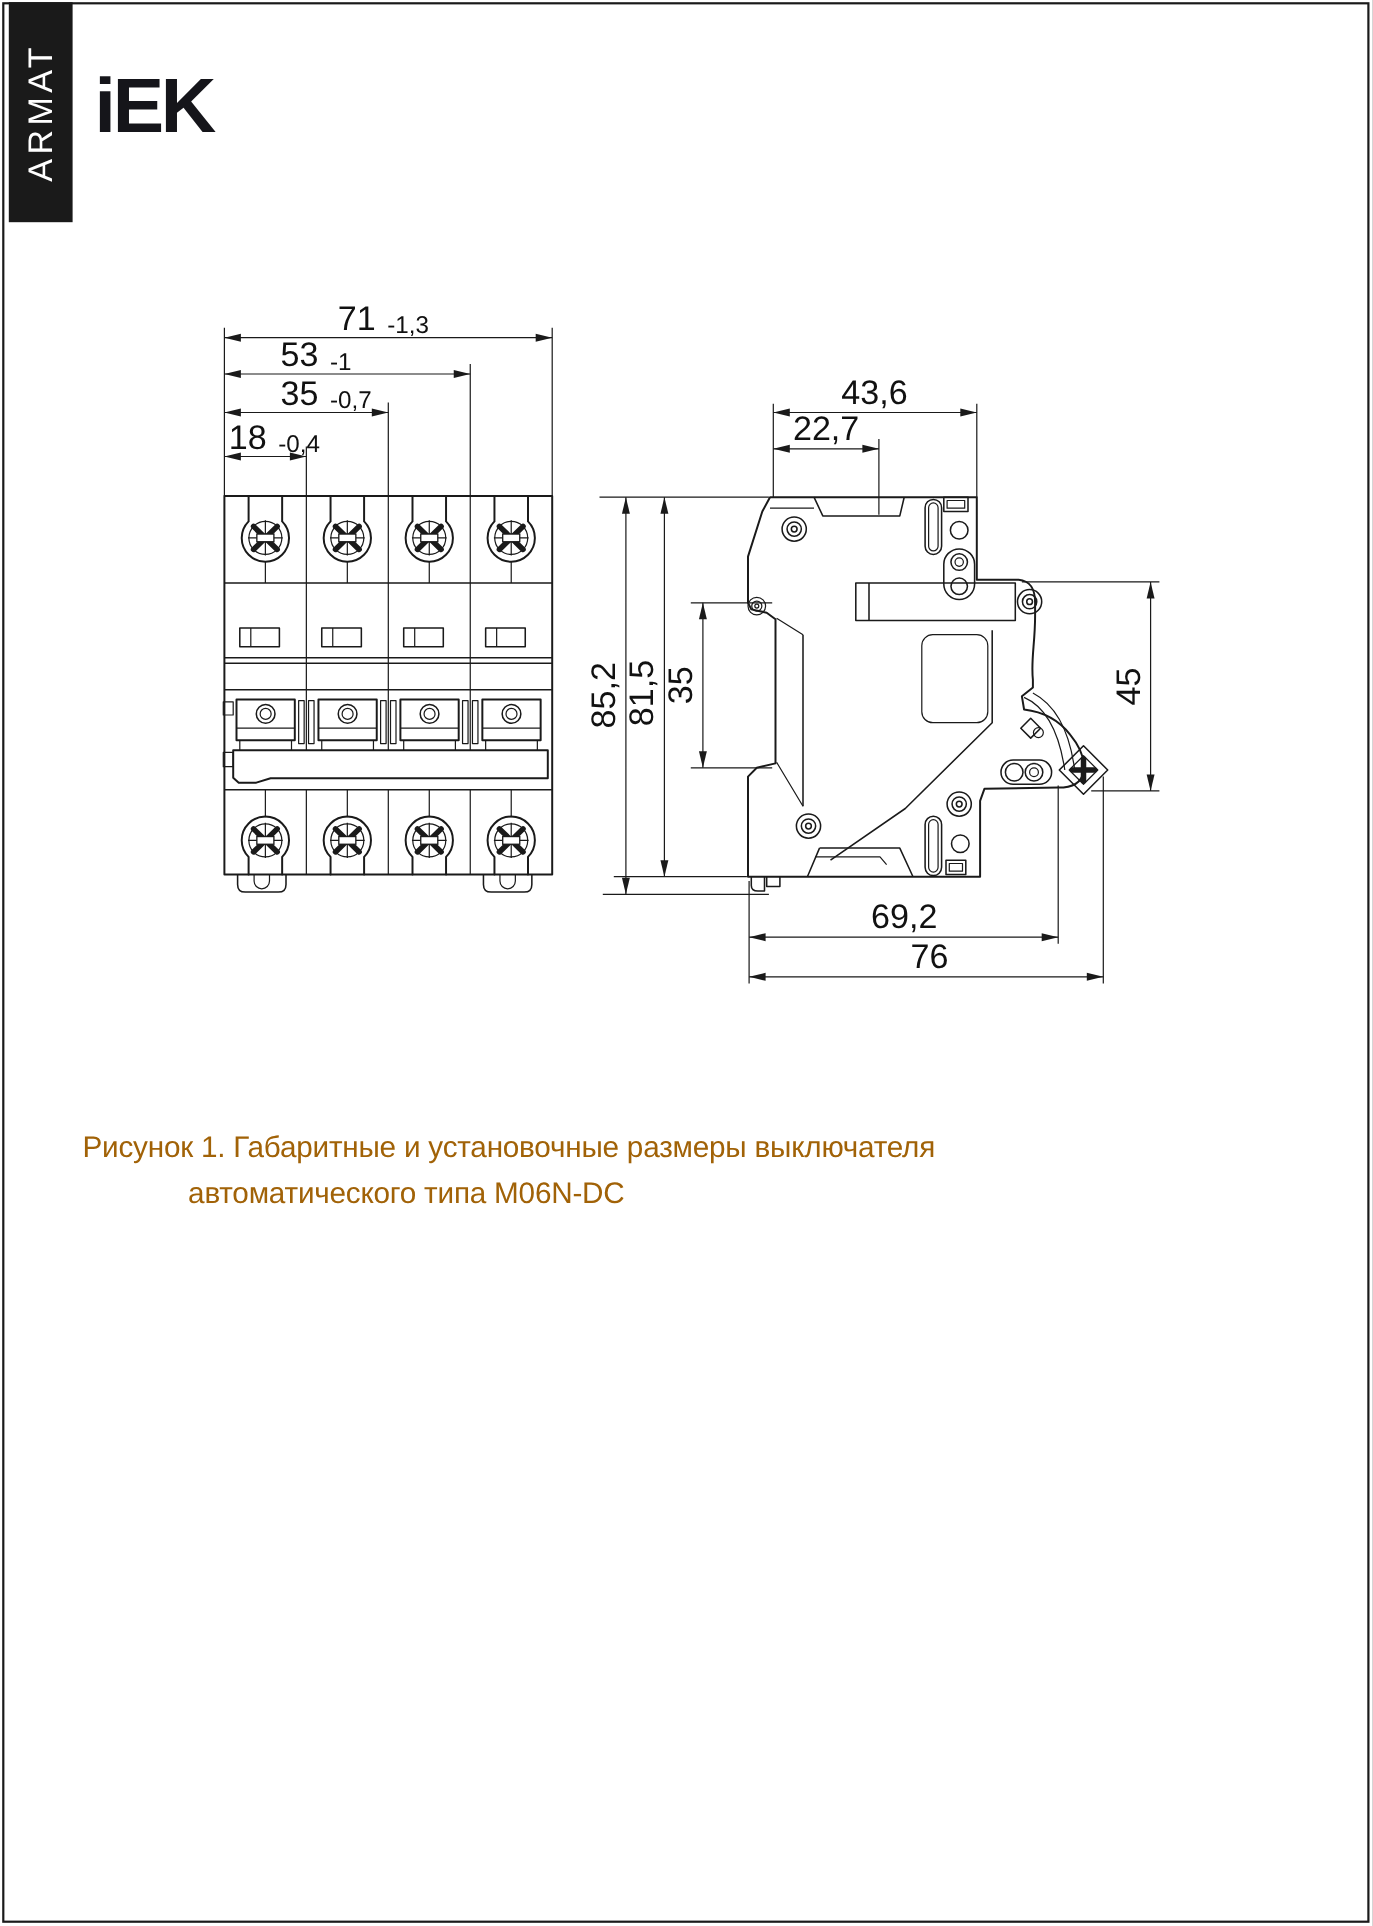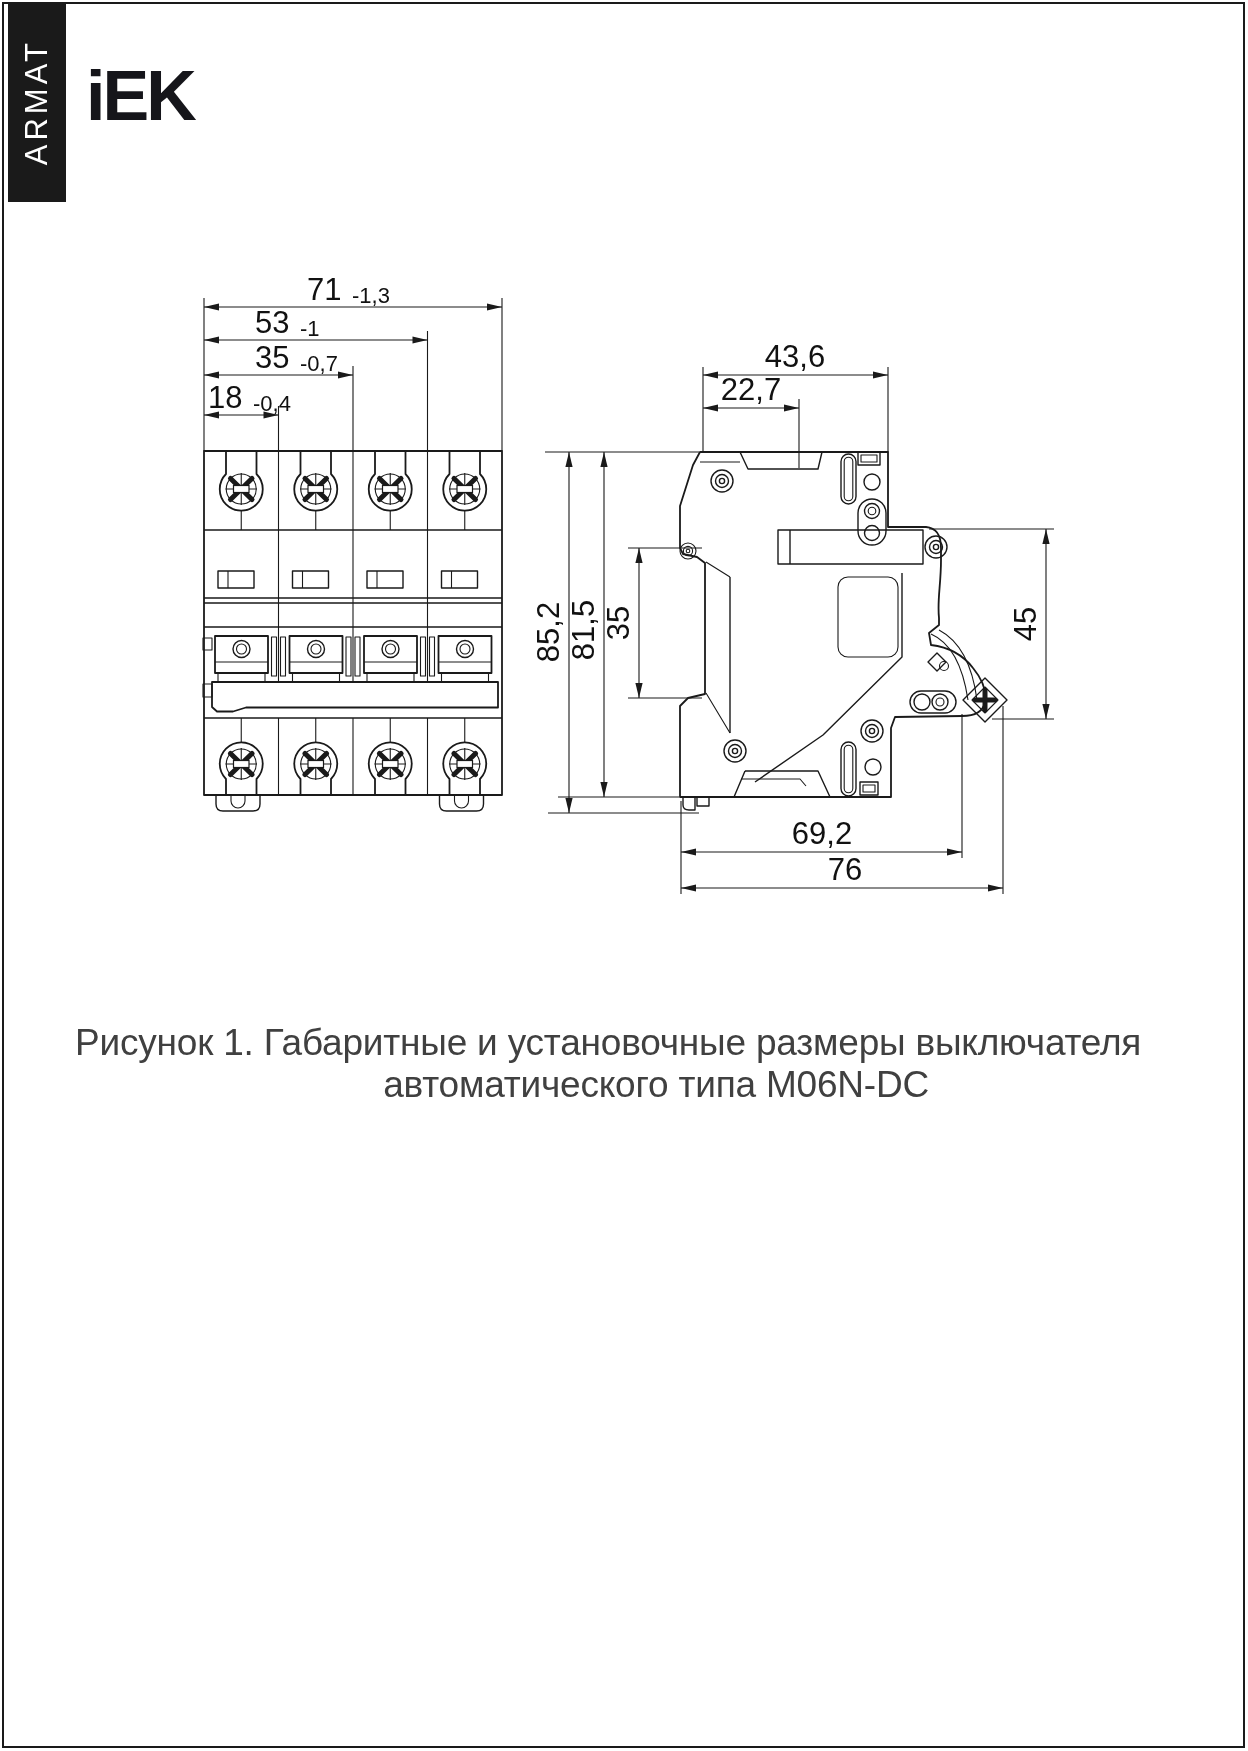--- a/index.html
+++ b/index.html
@@ -25,24 +25,24 @@
   .ln  { fill:none; stroke:#1a1a1a; stroke-width:1.8; stroke-linejoin:round; stroke-linecap:round; }
   .md  { fill:none; stroke:#1a1a1a; stroke-width:1.4; stroke-linejoin:round; }
   .th  { fill:none; stroke:#1a1a1a; stroke-width:1.1; stroke-linejoin:round; }
   .dim { fill:none; stroke:#1a1a1a; stroke-width:1.1; }
   .arr { fill:#1a1a1a; stroke:none; }
   .spoke { fill:none; stroke:#1a1a1a; stroke-width:5; stroke-linecap:round; }
   .slot { fill:#ffffff; stroke:#1a1a1a; stroke-width:1.2; }
   text.dnum { font-family:"Liberation Sans", sans-serif; font-size:31px; fill:#111111; }
   text.dtol { font-family:"Liberation Sans", sans-serif; font-size:22px; fill:#111111; }
   .caption {
-    position:absolute; left:75px; top:1022px; color:#404040;
-    font-size:37px; letter-spacing:-0.2px; line-height:42px;
-  }
-  .caption .l2 { margin-left:96px;text-align:center; }
+    position:absolute; left:75px; top:1022px; color:#a16207;
+    font-size:27px; letter-spacing:-0.2px; line-height:42px;
+  }
+  .caption .l2 { margin-left:96px; }
 </style>
 </head>
 <body>
 
 <div class="page">
   <div class="frame"></div>
 
   <div class="brand-bar">
     <span>ARMAT</span>
   </div>

